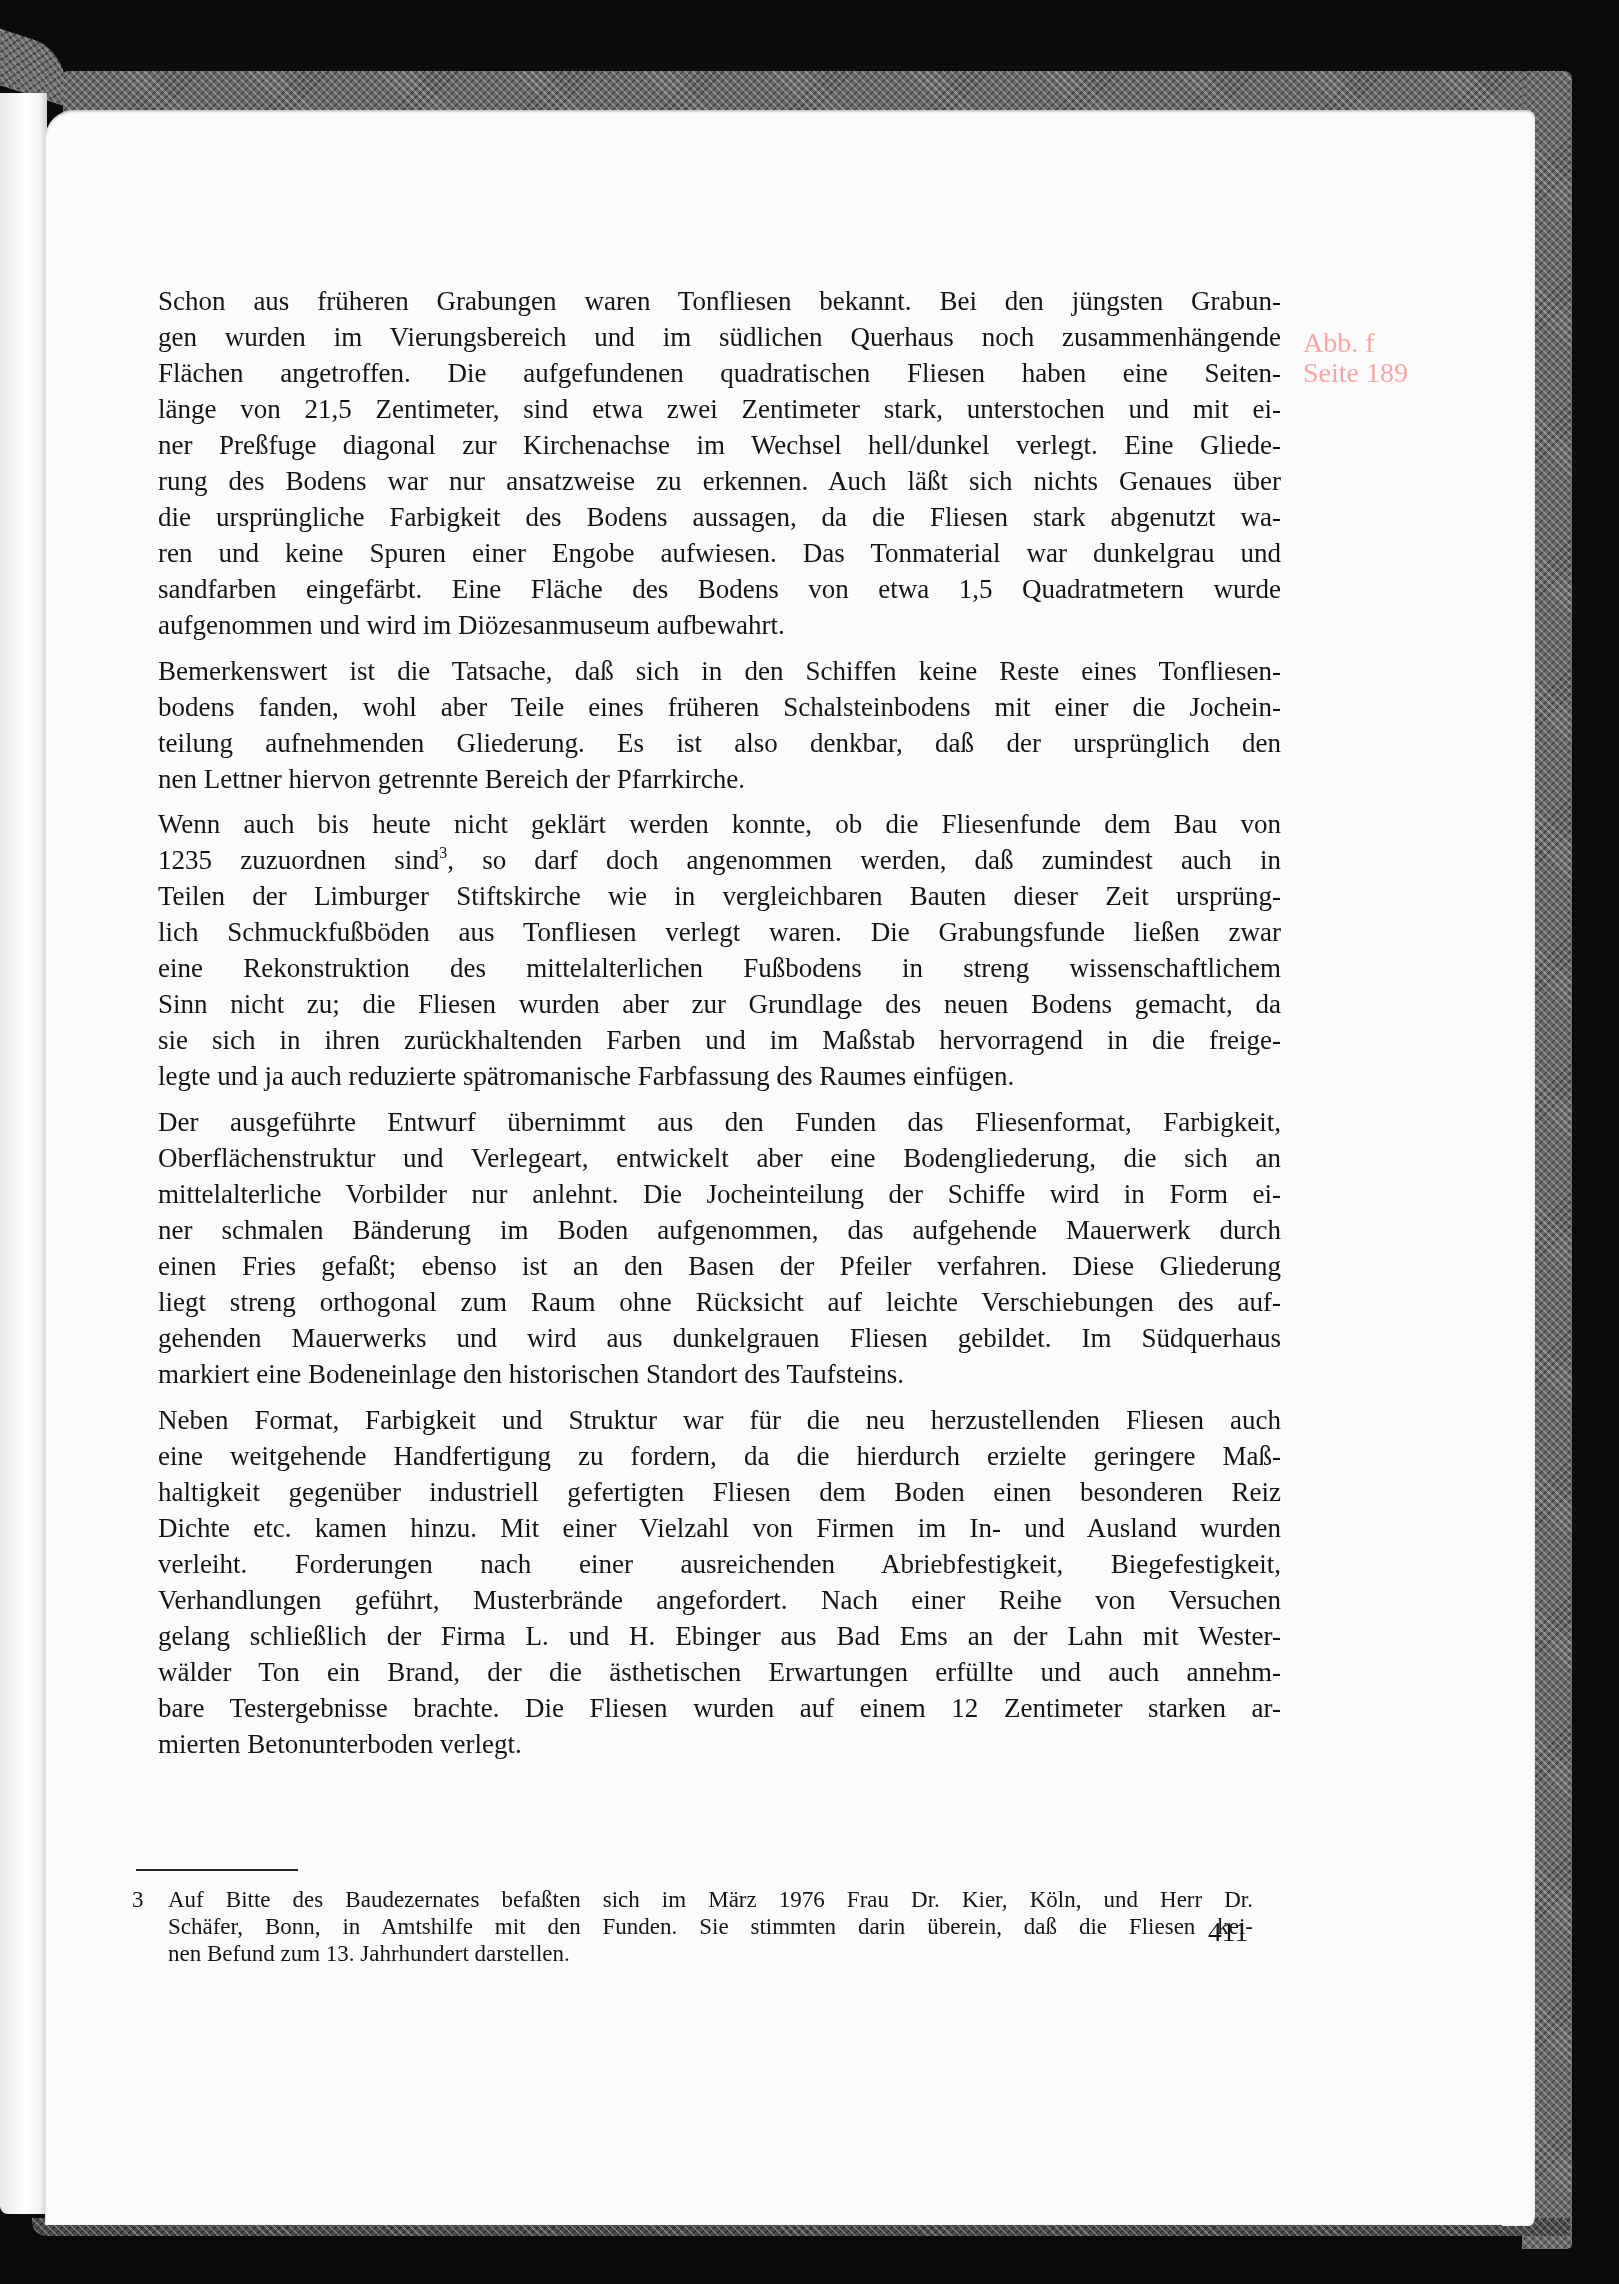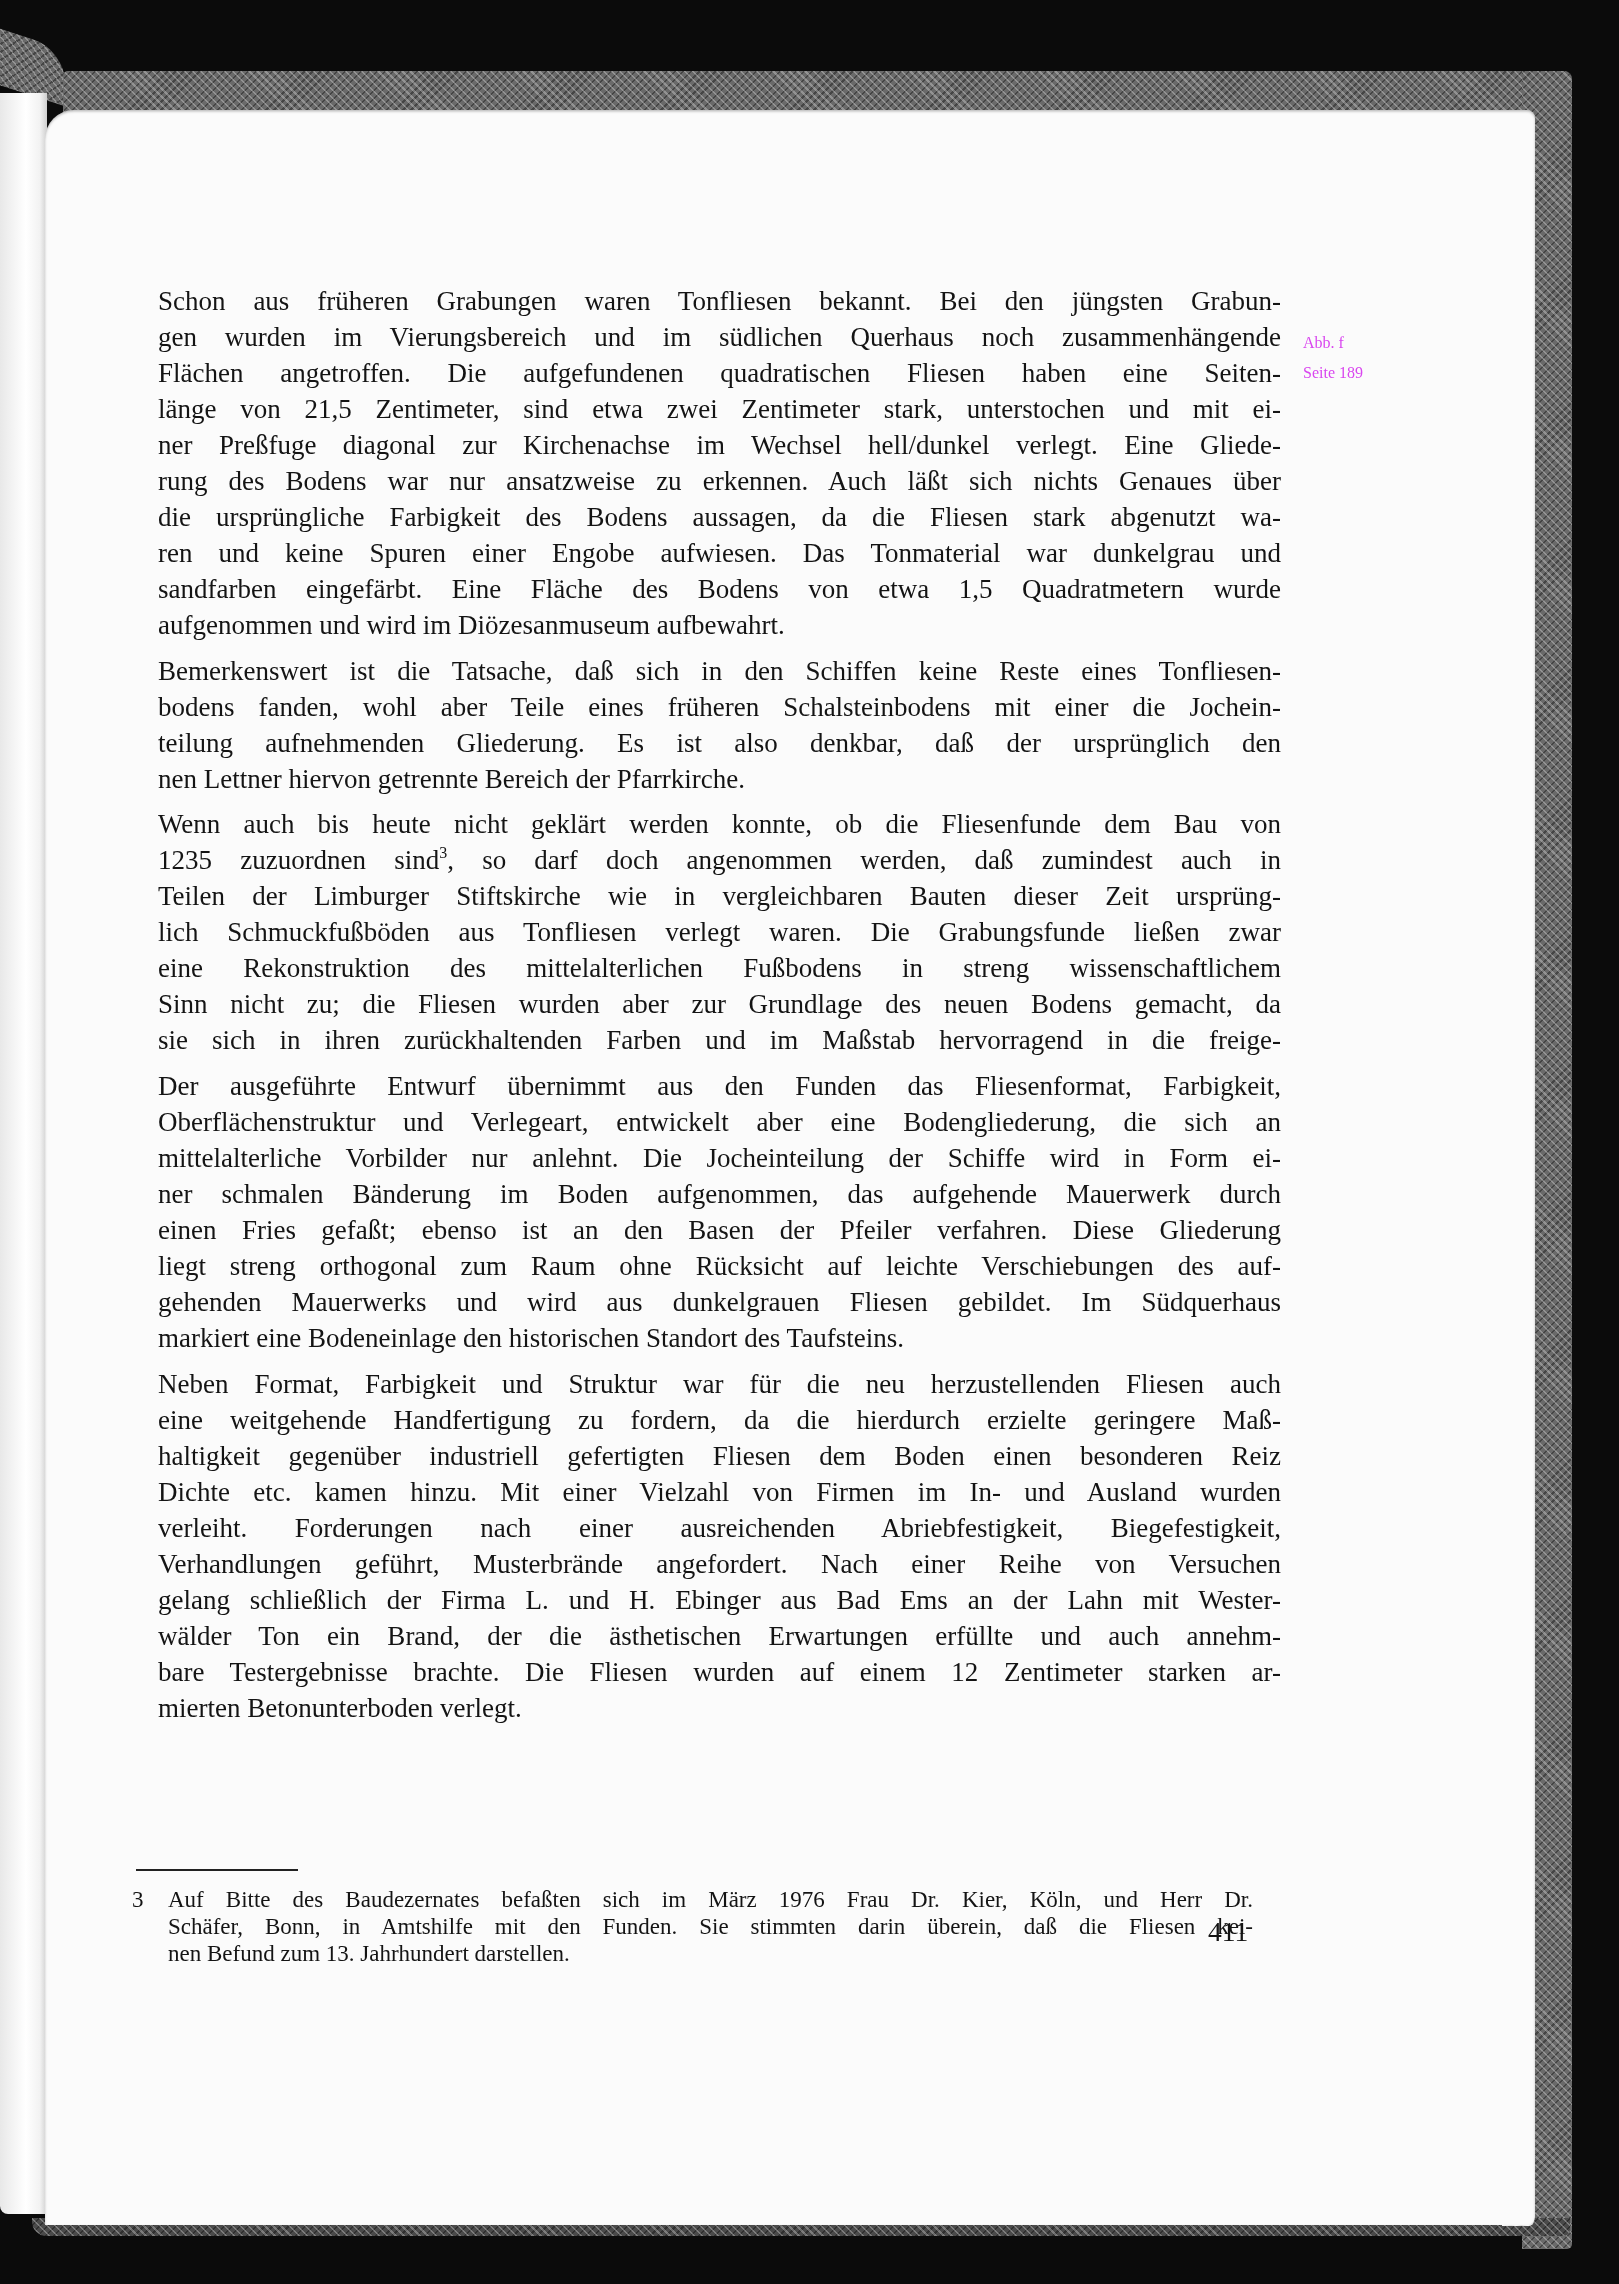--- a/index.html
+++ b/index.html
@@ -93,23 +93,23 @@
   }
   sup.fnref {
     font-size: 16px;
     vertical-align: 11.3px;
     line-height: 0;
   }
 
   .margin-note {
     position: absolute;
     left: 1303px; top: 328px;
-    font-size: 16px;
+    font-size: 28px;
     line-height: 30px;
-    color: #d946ef;
+    color: #fca5a5;
   }
 
   .footnote-rule {
     position: absolute;
     left: 136px; top: 1869px; width: 162px; height: 2.4px;
     background: #222;
   }
   .footnote {
     position: absolute;
     left: 132px; top: 1886px; width: 1121px;
@@ -169,20 +169,21 @@
   </div>
 
   <div class="para">
     <span class="line">Wenn auch bis heute nicht geklärt werden konnte, ob die Fliesenfunde dem Bau von</span>
     <span class="line"><span>1235 zuzuordnen sind</span><sup class="fnref">3</sup><span>, so darf doch angenommen werden, daß zumindest auch in</span></span>
     <span class="line">Teilen der Limburger Stiftskirche wie in vergleichbaren Bauten dieser Zeit ursprüng-</span>
     <span class="line">lich Schmuckfußböden aus Tonfliesen verlegt waren. Die Grabungsfunde ließen zwar</span>
     <span class="line">eine Rekonstruktion des mittelalterlichen Fußbodens in streng wissenschaftlichem</span>
     <span class="line">Sinn nicht zu; die Fliesen wurden aber zur Grundlage des neuen Bodens gemacht, da</span>
     <span class="line">sie sich in ihren zurückhaltenden Farben und im Maßstab hervorragend in die freige-</span>
+    <span class="line last">legte und ja auch reduzierte spätromanische Farbfassung des Raumes einfügen.</span>
   </div>
 
   <div class="para">
     <span class="line">Der ausgeführte Entwurf übernimmt aus den Funden das Fliesenformat, Farbigkeit,</span>
     <span class="line">Oberflächenstruktur und Verlegeart, entwickelt aber eine Bodengliederung, die sich an</span>
     <span class="line">mittelalterliche Vorbilder nur anlehnt. Die Jocheinteilung der Schiffe wird in Form ei-</span>
     <span class="line">ner schmalen Bänderung im Boden aufgenommen, das aufgehende Mauerwerk durch</span>
     <span class="line">einen Fries gefaßt; ebenso ist an den Basen der Pfeiler verfahren. Diese Gliederung</span>
     <span class="line">liegt streng orthogonal zum Raum ohne Rücksicht auf leichte Verschiebungen des auf-</span>
     <span class="line">gehenden Mauerwerks und wird aus dunkelgrauen Fliesen gebildet. Im Südquerhaus</span>

